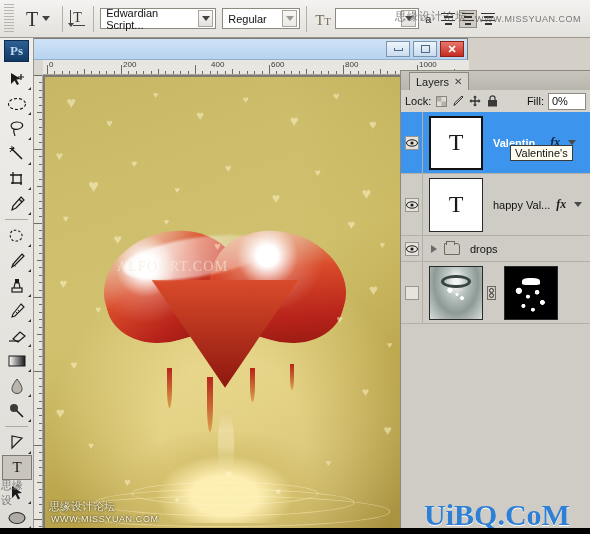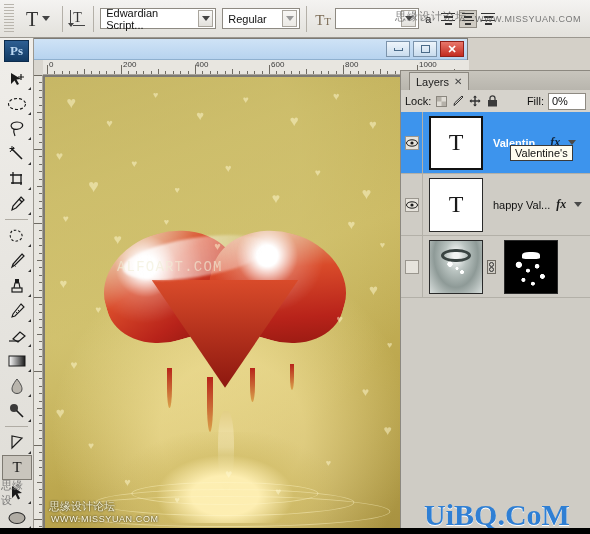--- a/index.html
+++ b/index.html
@@ -130,21 +130,21 @@
   #splash {
     position:absolute; left:20%; bottom:2%; width:60%; height:20%;
     background: radial-gradient(ellipse at 50% 70%, rgba(255,240,180,0.95) 0 22%, rgba(205,184,96,0.5) 45%, rgba(0,0,0,0) 75%);
   }
   .ripple { position:absolute; left:50%; transform:translateX(-50%);
     border:1.5px solid rgba(255,246,200,0.45); border-radius:50%; }
   #column-splash { position:absolute; left:48%; bottom:9%; width:16px; height:80px;
     background: linear-gradient(#e3cf86, #f3e6b2 45%, #cbb962); border-radius:40% 40% 50% 50%; }
   #alfoart-wm {
     position:absolute; left:20%; top:40%; font-size:14px; letter-spacing:1.2px;
-    color:rgba(240,238,215,0.62); font-family:Liberation Mono, monospace;
+    color:rgba(240,238,215,0.62); font-family:Liberation Serif, serif;
   }
   #missyuan-wm { position:absolute; left:6px; bottom:8px; font-size:9px; letter-spacing:.6px;
     color:#fffbe0; font-family:"Liberation Sans",sans-serif; text-shadow:0 0 2px #000; }
   #missyuan-cn { position:absolute; left:4px; bottom:18px; font-size:11px; color:#f3f0d2;
     text-shadow:0 0 2px #000; }
   
   #layers-panel {
     position:absolute; left:400px; top:70px; width:190px; height:464px;
     background:#d6d3cc; border-left:1px solid #8c8880; border-top:1px solid #8c8880;
     z-index:8; display:flex; flex-direction:column;
@@ -484,21 +484,21 @@
       <span class="rtick" style="left: 78px; height: 9px;"></span>
       <span class="rtick" style="left: 85.4px; height: 3px;"></span>
       <span class="rtick" style="left: 92.8px; height: 3px;"></span>
       <span class="rtick" style="left: 100.2px; height: 3px;"></span>
       <span class="rtick" style="left: 107.6px; height: 3px;"></span>
       <span class="rtick" style="left: 115px; height: 5px;"></span>
       <span class="rtick" style="left: 122.4px; height: 3px;"></span>
       <span class="rtick" style="left: 129.8px; height: 3px;"></span>
       <span class="rtick" style="left: 137.2px; height: 3px;"></span>
       <span class="rtick" style="left: 144.6px; height: 3px;"></span>
-      <span class="rnum" style="left: 152px;">400</span>
+      <span class="rnum" style="left: 168px;">400</span>
       <span class="rtick" style="left: 152px; height: 9px;"></span>
       <span class="rtick" style="left: 159.4px; height: 3px;"></span>
       <span class="rtick" style="left: 166.8px; height: 3px;"></span>
       <span class="rtick" style="left: 174.2px; height: 3px;"></span>
       <span class="rtick" style="left: 181.6px; height: 3px;"></span>
       <span class="rtick" style="left: 189px; height: 5px;"></span>
       <span class="rtick" style="left: 196.4px; height: 3px;"></span>
       <span class="rtick" style="left: 203.8px; height: 3px;"></span>
       <span class="rtick" style="left: 211.2px; height: 3px;"></span>
       <span class="rtick" style="left: 218.6px; height: 3px;"></span>
@@ -739,20 +739,33 @@
         </span>
       </span>
       <span class="thumb">
         <span class="thumb-T">T</span>
       </span>
       <span class="layer-name">happy Val...</span>
       <span class="fx-ic">fx</span>
       <span class="row-tri"></span>
     </div>
 
+    <div class="layer-row group-row">
+      <span class="eye-cell">
+        <span class="eye-box">
+          <svg width="12" height="8">
+              <ellipse cx="6" cy="4" rx="5.5" ry="3.2" fill="none" stroke="#1a1a1a" stroke-width="1"></ellipse>
+              <circle cx="6" cy="4" r="1.6" fill="#1a1a1a"></circle>
+            </svg>
+        </span>
+      </span>
+      <span class="grp-tri"></span>
+      <span class="folder-ic"></span>
+      <span class="layer-name">drops</span>
+    </div>
 
     <div class="layer-row">
       <span class="eye-cell">
         <span class="eye-box empty"></span>
       </span>
       <span class="thumb">
         <span class="thumb-photo">
           <i class="ring"></i>
             <i class="drops"></i>
         </span>

